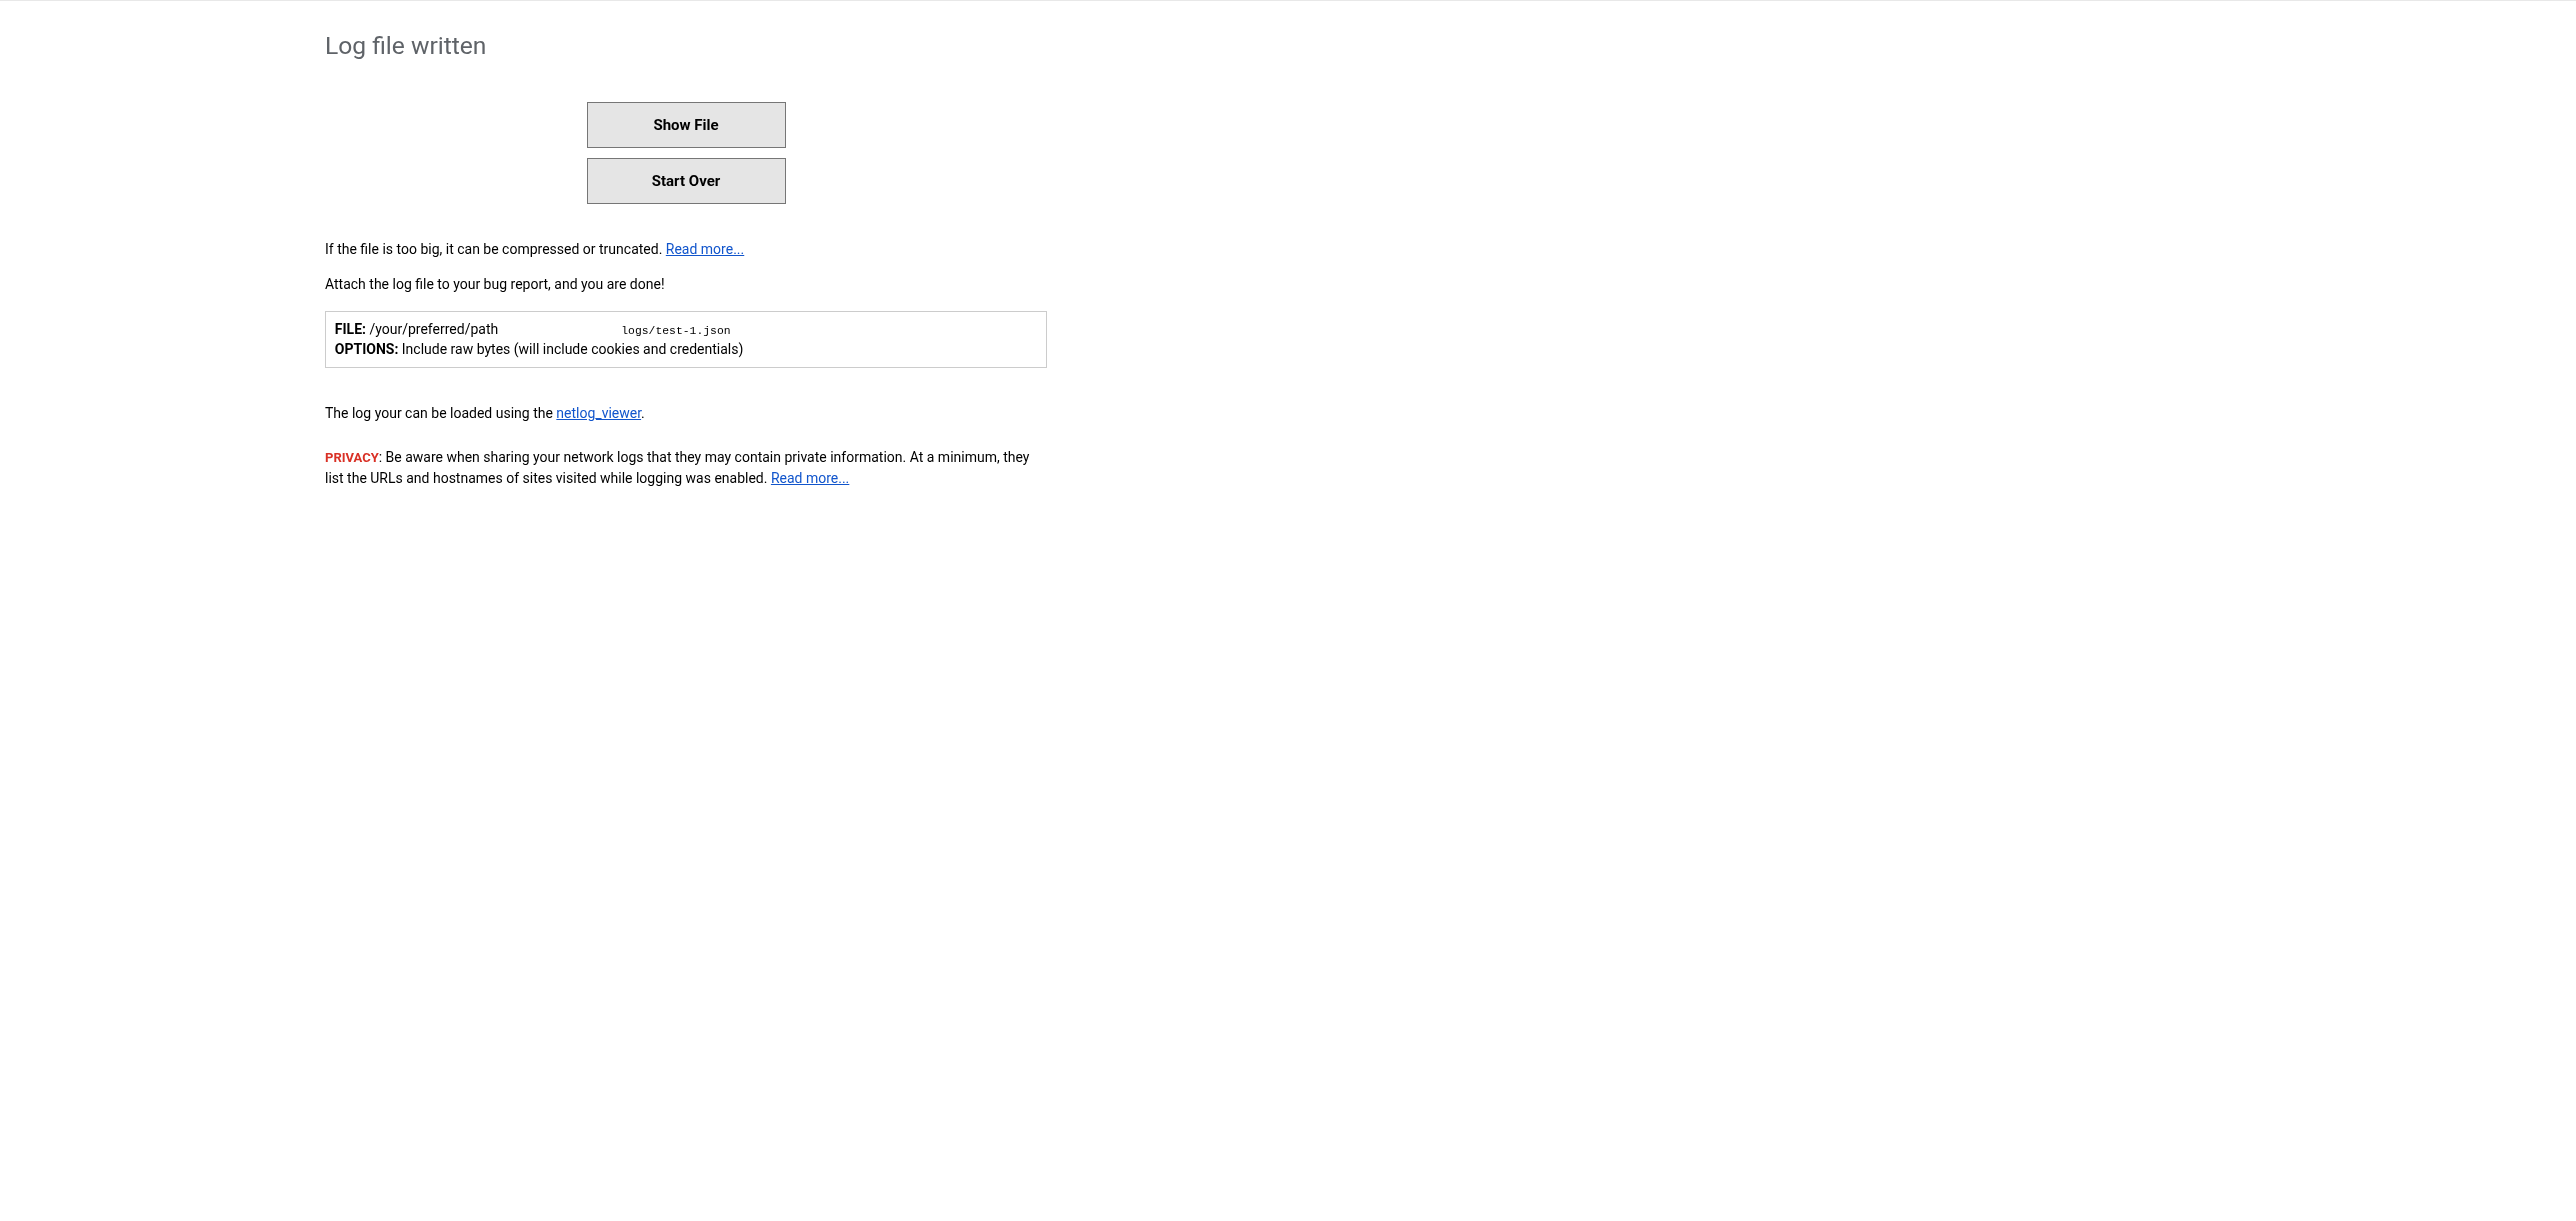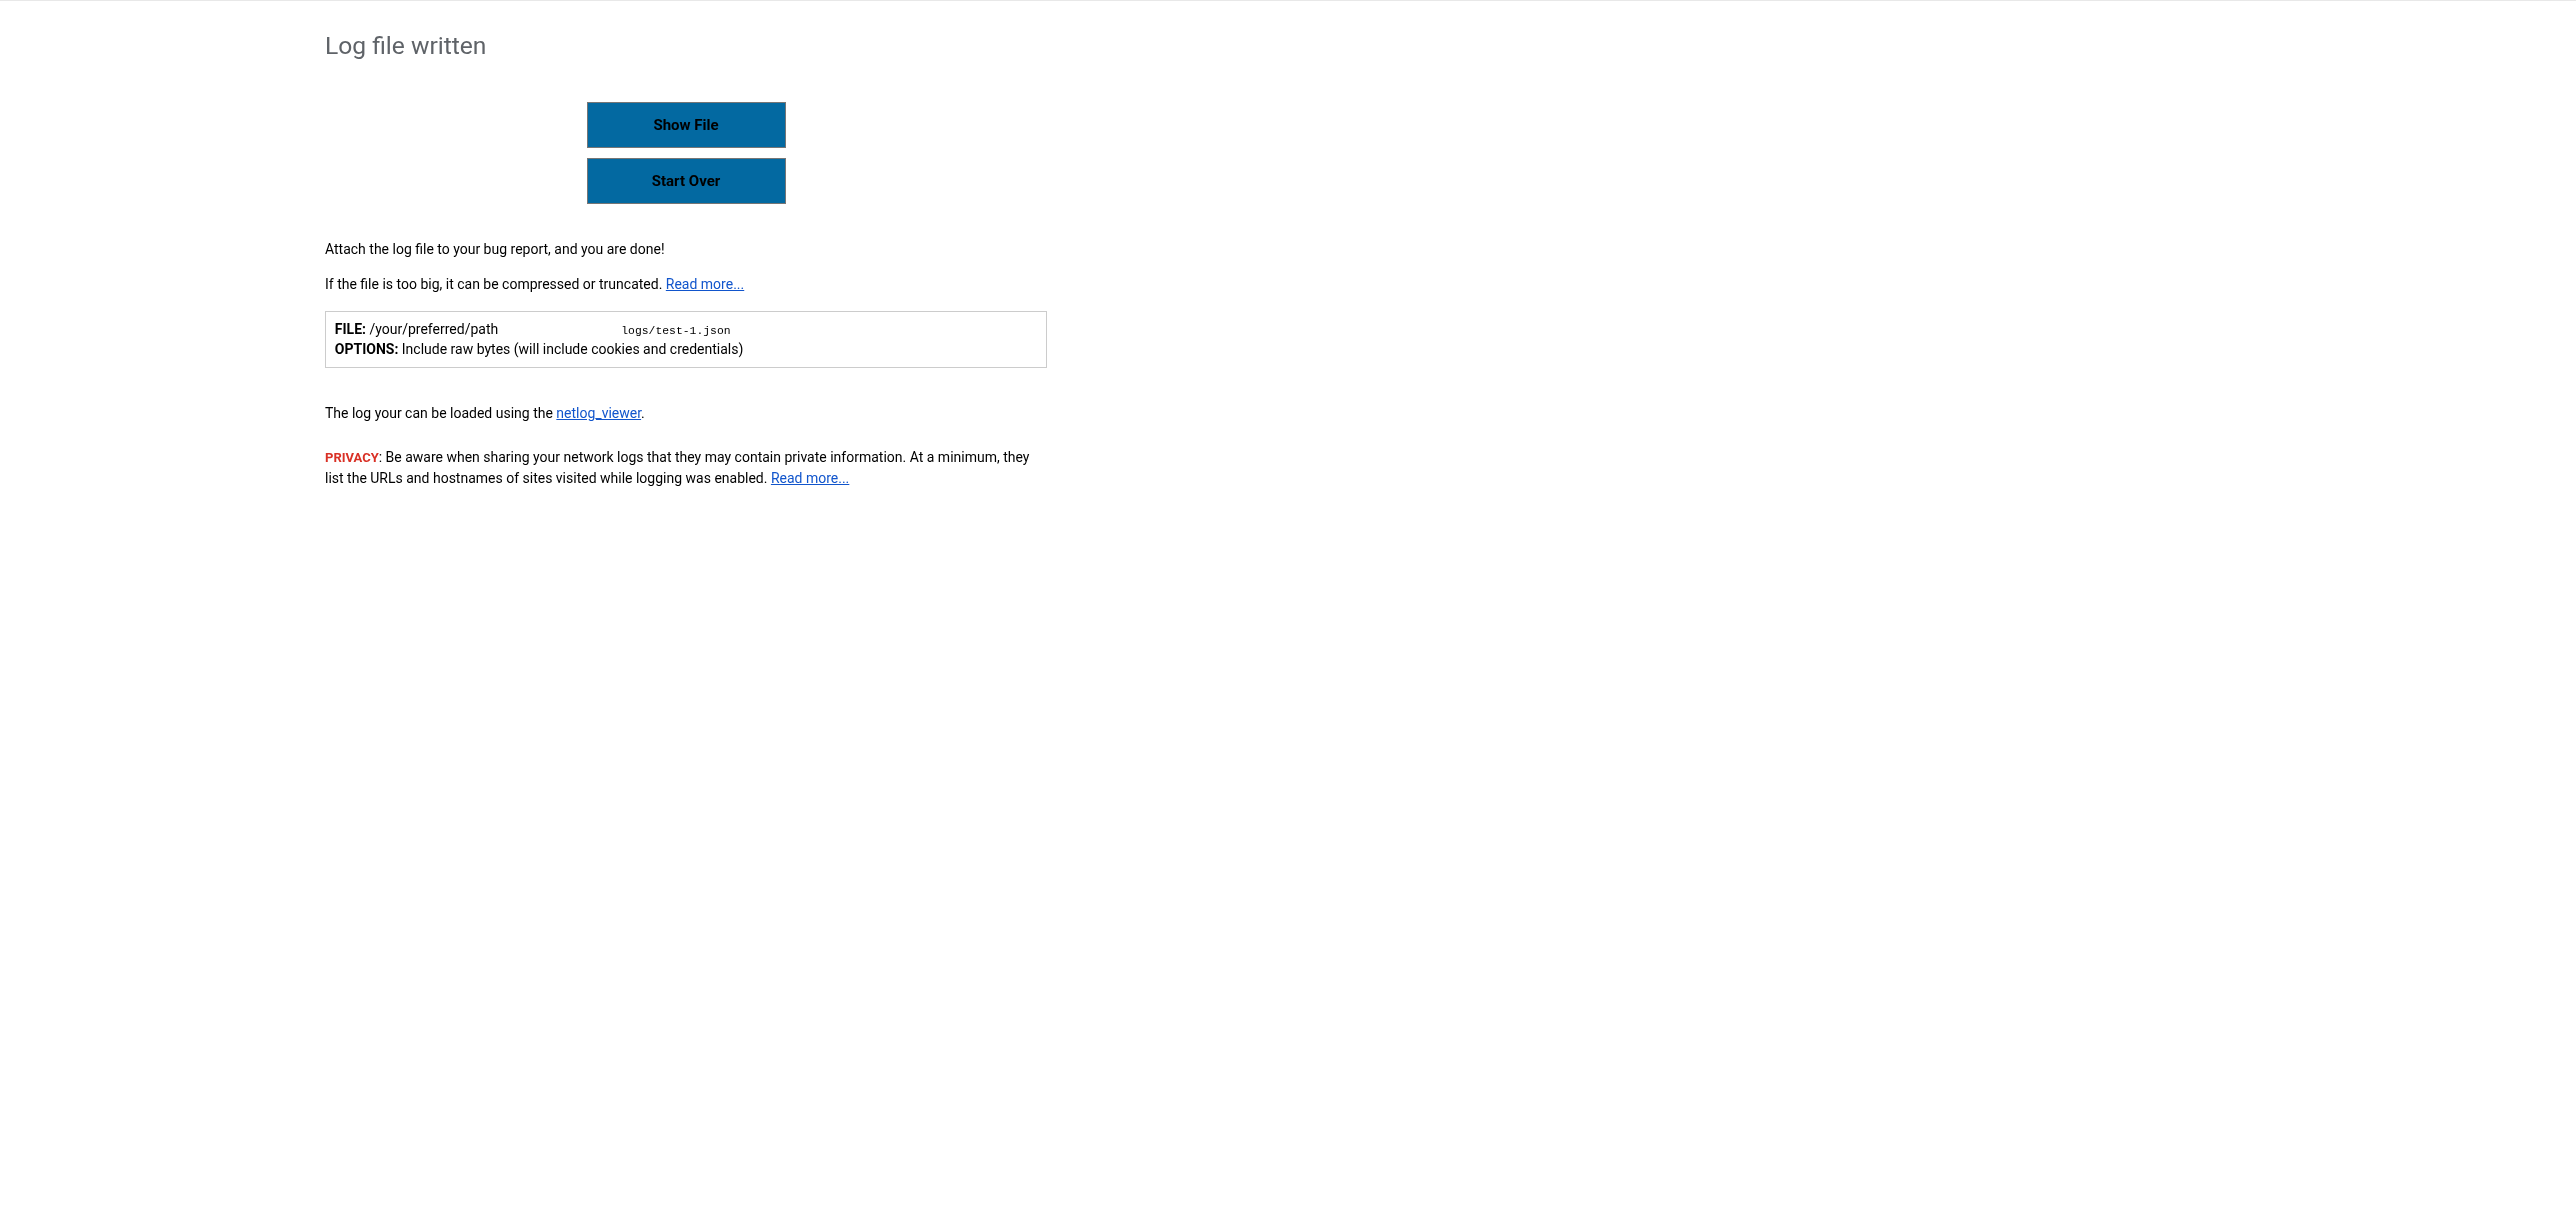--- a/index.html
+++ b/index.html
@@ -34,21 +34,21 @@
       display: flex;
       flex-direction: column;
       align-items: center;
       gap: 9.7px;
       margin-bottom: 35px;
     }
     
     .btn {
       width: 199px;
       height: 46px;
-      background: #0369a1;
+      background: #e5e5e5;
       border: 0.9px solid #767676;
       font-size: 15px;
       font-weight: 700;
       color: #000;
       cursor: pointer;
       font-family: inherit;
     }
     
     .paragraph {
       font-size: 14px;
@@ -108,25 +108,25 @@
 
 <div class="container">
 
   <h1 class="page-title">Log file written</h1>
 
   <div class="button-group">
     <button class="btn">Show File</button>
     <button class="btn">Start Over</button>
   </div>
 
-  <p class="paragraph">Attach the log file to your bug report, and you are done!</p>
-
   <p class="paragraph">
     <span>If the file is too big, it can be compressed or truncated. </span><a class="link">Read more...</a>
   </p>
+
+  <p class="paragraph">Attach the log file to your bug report, and you are done!</p>
 
   <div class="info-box">
     <div class="info-row">
       <span class="info-label">FILE:</span><span class="file-path-prefix"> /your/preferred/path</span><span class="file-path-suffix">logs/test-1.json</span>
     </div>
     <div class="info-row">
       <span class="info-label">OPTIONS:</span><span> Include raw bytes (will include cookies and credentials)</span>
     </div>
   </div>
 

